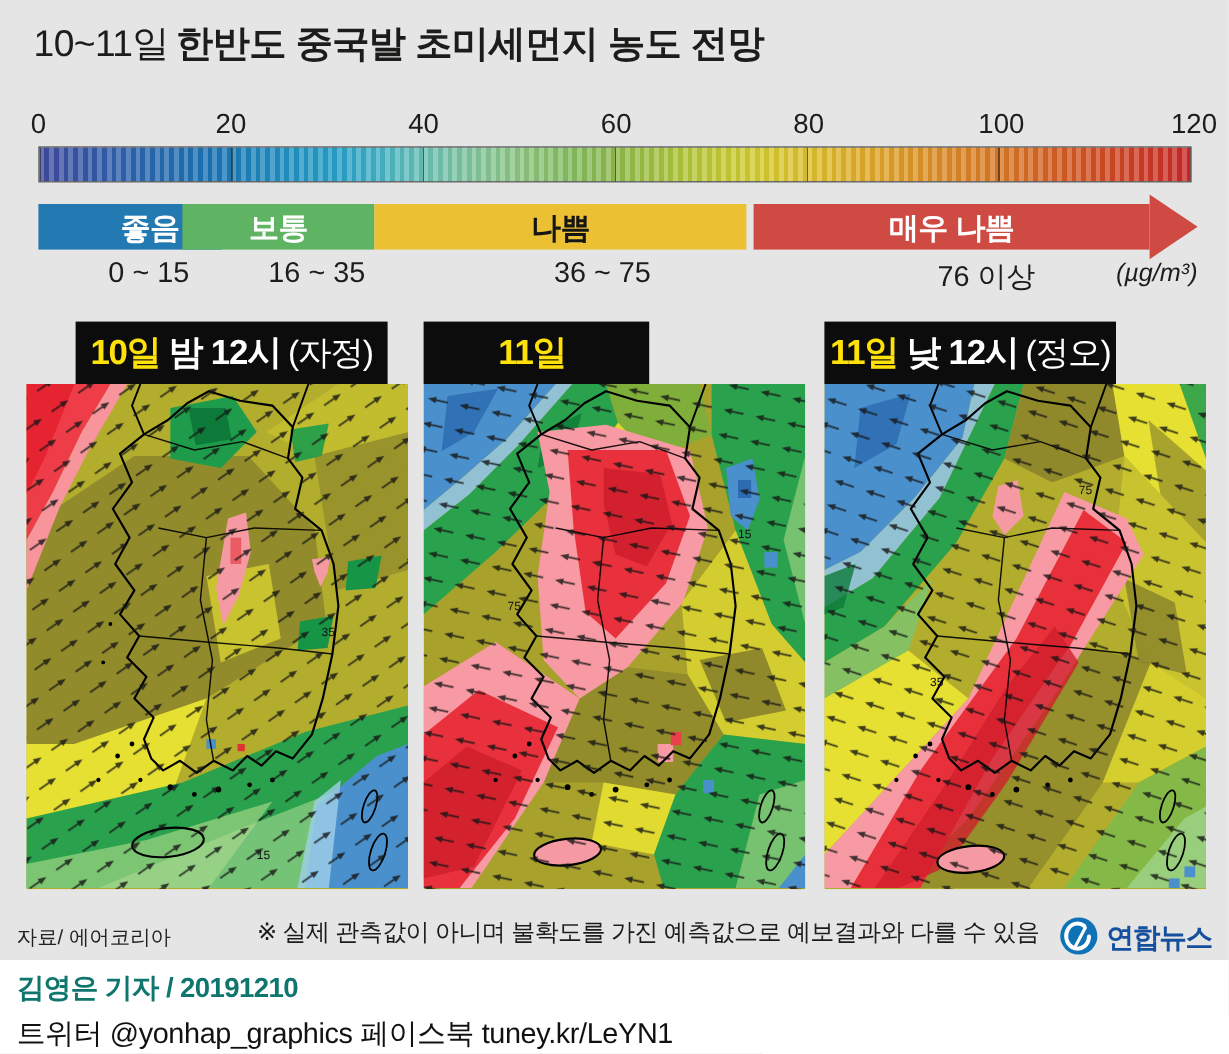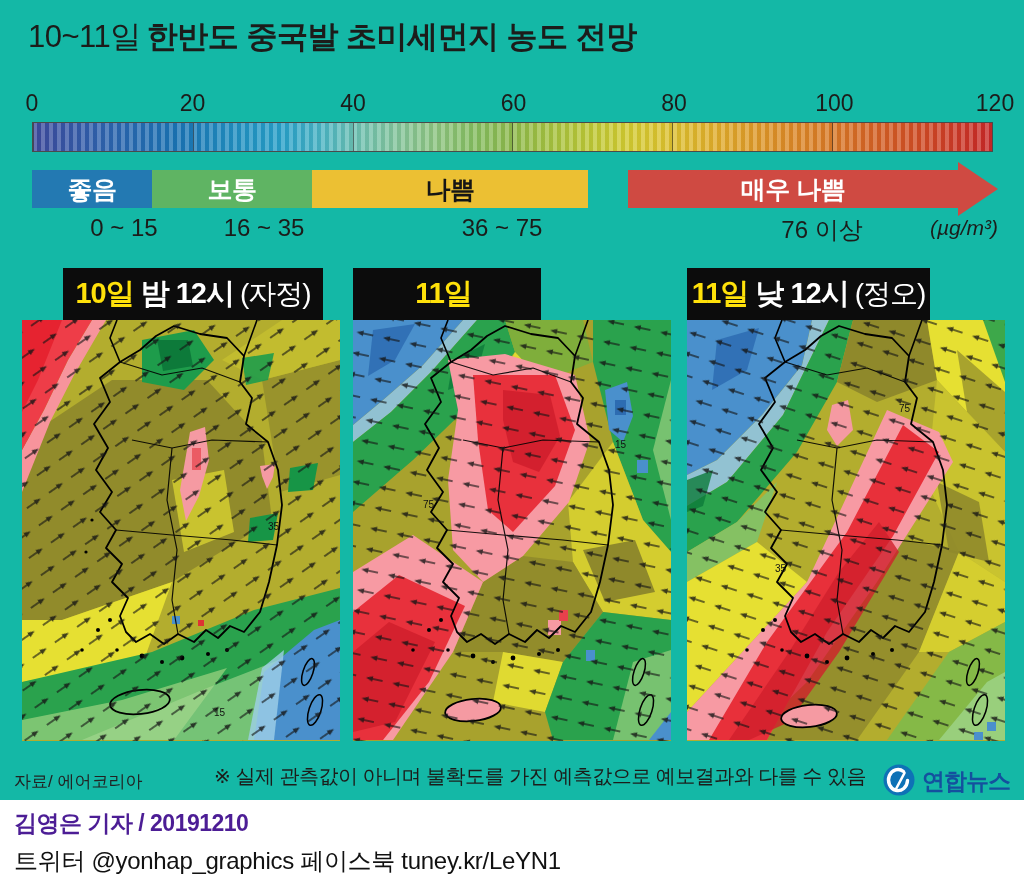--- a/index.html
+++ b/index.html
@@ -1,21 +1,21 @@
 <!DOCTYPE html>
 <html><head>
 <meta charset="utf-8">
 <style>
   html,body{margin:0;padding:0;}
   body{
     width:1024px;height:878px;position:relative;background:#ffffff;
     font-family:"Liberation Sans","DejaVu Sans",sans-serif;
     -webkit-font-smoothing:antialiased;overflow:hidden;
   }
-  .graphic{position:absolute;left:0;top:0;width:1024px;height:800px;background:#14b8a6;}
+  .graphic{position:absolute;left:0;top:0;width:1024px;height:800px;background:#e5e5e5;}
   
   .title{position:absolute;left:28px;top:16px;font-size:31px;color:#1c1c1a;letter-spacing:-0.5px;white-space:nowrap;}
   .title .t-prefix{font-weight:400;}
   .title .t-main{font-weight:700;margin-left:6px;}
   
   .ticks{position:absolute;left:32px;top:90px;width:963px;height:26px;}
   .ticks span{position:absolute;top:0;transform:translateX(-50%);font-size:23px;color:#1c1c1a;}
   
   .gradbar{
     position:absolute;left:32px;top:122px;width:961px;height:30px;
@@ -28,23 +28,23 @@
       #d14e24 92%, #cd3a26 96%, #c82828 100%);
   }
   .gradbar::before{content:"";position:absolute;inset:0;
     background:repeating-linear-gradient(90deg, rgba(255,255,255,0.22) 0 4px, rgba(0,0,0,0.04) 4px 8px);}
   .gradbar::after{content:"";position:absolute;inset:0;
     background:repeating-linear-gradient(90deg, rgba(30,30,30,0.55) 0 1px, transparent 1px 159.8px);}
   
   .catbar{position:absolute;left:32px;top:170px;height:38px;width:963px;}
   .catseg{position:absolute;top:0;height:38px;display:flex;align-items:center;justify-content:center;
     font-size:25px;font-weight:700;letter-spacing:-0.5px;}
-  .seg0{left:0;width:120px;}
+  .seg0{left:0;width:120px;padding-left:33px;}
   .seg1{left:120px;width:160px;}
-  .seg2{left:280px;width:276px;}
+  .seg2{left:280px;width:310px;}
   .seg3{left:596px;width:330px;}
   .arrowhead{position:absolute;left:926px;top:-8px;width:0;height:0;
     border-top:27px solid transparent;border-bottom:27px solid transparent;border-left:40px solid #cf4a42;}
   
   .ranges{position:absolute;left:0;top:214px;width:832px;height:30px;color:#1c1c1a;font-size:24px;}
   .ranges span{position:absolute;transform:translateX(-50%);white-space:nowrap;}
   .r0{left:124px;} .r1{left:264px;} .r2{left:502px;} .r3{left:822px;}
   .unit{position:absolute;right:26px;top:216px;font-size:21px;font-style:italic;color:#1c1c1a;}
   
   .panel-header{position:absolute;top:268px;height:52px;background:#0c0c0c;color:#fff;
@@ -55,21 +55,21 @@
   .ph-note{font-size:28px;font-weight:400;margin-left:6px;}
   .map{position:absolute;top:320px;width:318px;height:421px;}
   .m1{left:22px;} .m2{left:353px;} .m3{left:687px;}
   
   .src{position:absolute;left:14px;top:770px;font-size:17px;color:#222;}
   .disclaimer{position:absolute;left:540px;top:763px;transform:translateX(-50%);
     font-size:20px;font-weight:500;color:#1c1c1a;white-space:nowrap;letter-spacing:-0.5px;}
   .agency{position:absolute;right:14px;top:763px;display:flex;align-items:flex-end;gap:6px;}
   .agency-name{font-size:23px;font-weight:700;color:#14509e;letter-spacing:-1px;}
   
-  .byline{position:absolute;left:14px;top:808px;font-size:23px;font-weight:700;color:#4c1d95;letter-spacing:-0.5px;}
+  .byline{position:absolute;left:14px;top:808px;font-size:23px;font-weight:700;color:#0f766e;letter-spacing:-0.5px;}
   .social{position:absolute;left:14px;top:845px;font-size:24px;color:#111;letter-spacing:-0.3px;}
 </style>
 </head>
 <body>
 
 <div class="graphic">
 
   <div class="title">
     <span class="t-prefix">10~11일</span><span class="t-main">한반도 중국발 초미세먼지 농도 전망</span>
   </div>

